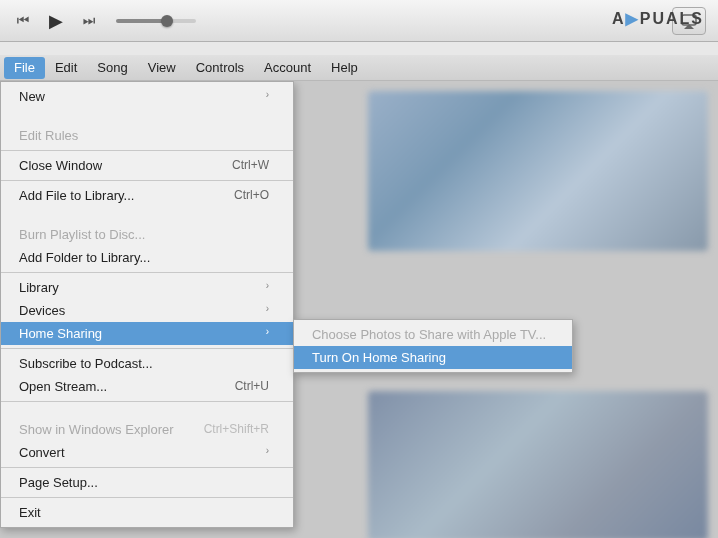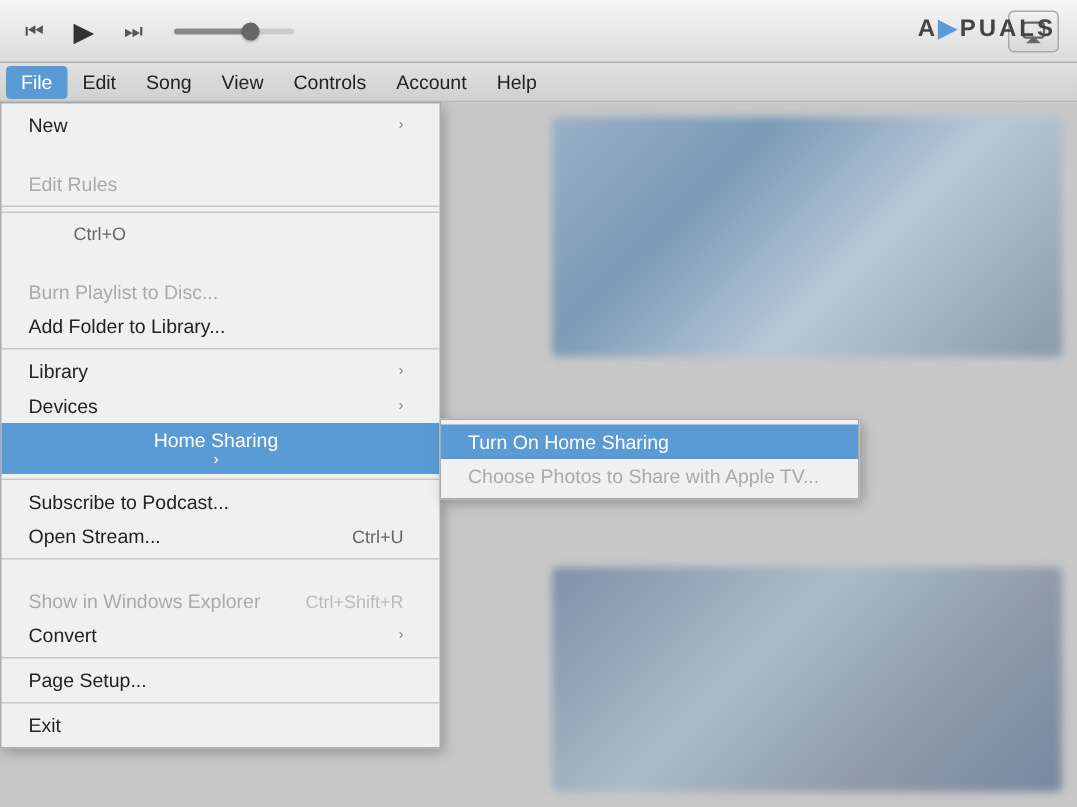--- a/index.html
+++ b/index.html
@@ -93,20 +93,21 @@
     
     .menubar {
       height: 26px;
       background: linear-gradient(to bottom, #e0e0e0, #d0d0d0);
       border-bottom: 1px solid #b8b8b8;
       display: flex;
       align-items: center;
       padding: 0 4px;
       position: relative;
       z-index: 100;
+      margin-top: 13px;
     }
     .menu-item {
       padding: 2px 10px;
       cursor: pointer;
       color: #222;
       border-radius: 3px;
       height: 22px;
       display: flex;
       align-items: center;
     }
@@ -154,29 +155,28 @@
       border: 1px solid #aaa;
       box-shadow: 2px 3px 8px rgba(0,0,0,0.25);
       min-width: 260px;
       z-index: 200;
       padding: 3px 0;
     }
     .dropdown-item {
       padding: 4px 24px 4px 18px;
       cursor: pointer;
       display: flex;
-      align-items: center;
+      align-items: flex-start;
       justify-content: space-between;
       color: #222;
       min-height: 22px;
     }
     .dropdown-item.highlighted {
       background: #5b9bd5;
       color: white;
-      flex-direction: column;
     }
     .dropdown-item.disabled {
       color: #aaa;
       cursor: default;
       margin-top: 16px;
     }
     .dropdown-separator {
       height: 1px;
       background: #c8c8c8;
       margin: 3px 0;
@@ -270,23 +270,28 @@
 
     <div class="dropdown-item">
       <span>New</span>
       <span class="arrow">›</span>
     </div>
     <div class="dropdown-item disabled">
       <span>Edit Rules</span>
     </div>
     <div class="dropdown-separator"></div>
 
-    <div class="dropdown-separator"></div>
-
-    <div class="dropdown-item">
+    <div class="dropdown-item">
+      <span>Close Window</span>
+      <span class="shortcut">Ctrl+W</span>
+    </div>
+    <div class="dropdown-separator"></div>
+
+    <div class="dropdown-item">
+      <span>Add File to Library...</span>
       <span class="shortcut">Ctrl+O</span>
     </div>
     <div class="dropdown-item disabled">
       <span>Burn Playlist to Disc...</span>
     </div>
     <div class="dropdown-item">
       <span>Add Folder to Library...</span>
     </div>
     <div class="dropdown-separator"></div>
 
@@ -297,26 +302,26 @@
     <div class="dropdown-item">
       <span>Devices</span>
       <span class="arrow">›</span>
     </div>
 
     <div class="dropdown-item highlighted home-sharing-row">
       <span>Home Sharing</span>
       <span class="arrow">›</span>
 
       <div class="sub-dropdown" style="top: 0; left: 100%;">
+        <div class="sub-dropdown-item disabled">
+          <span>Choose Photos to Share with Apple TV...</span>
+        </div>
         <div class="sub-dropdown-item highlighted">
           <span>Turn On Home Sharing</span>
         </div>
-        <div class="sub-dropdown-item disabled">
-          <span>Choose Photos to Share with Apple TV...</span>
-        </div>
       </div>
     </div>
 
     <div class="dropdown-separator"></div>
 
     <div class="dropdown-item">
       <span>Subscribe to Podcast...</span>
     </div>
     <div class="dropdown-item">
       <span>Open Stream...</span>

